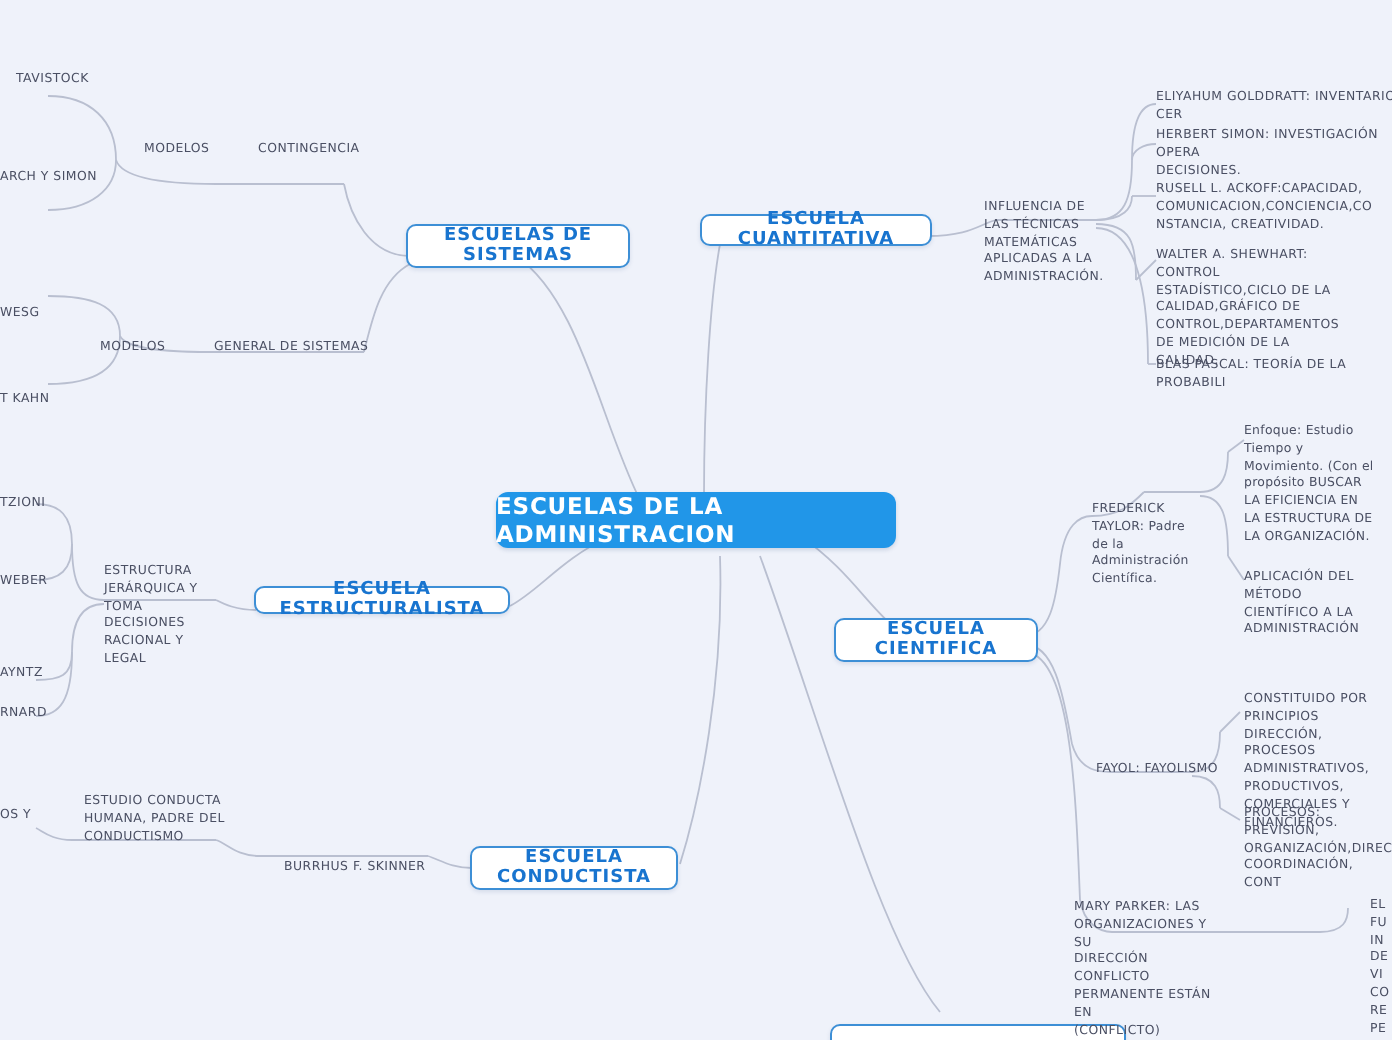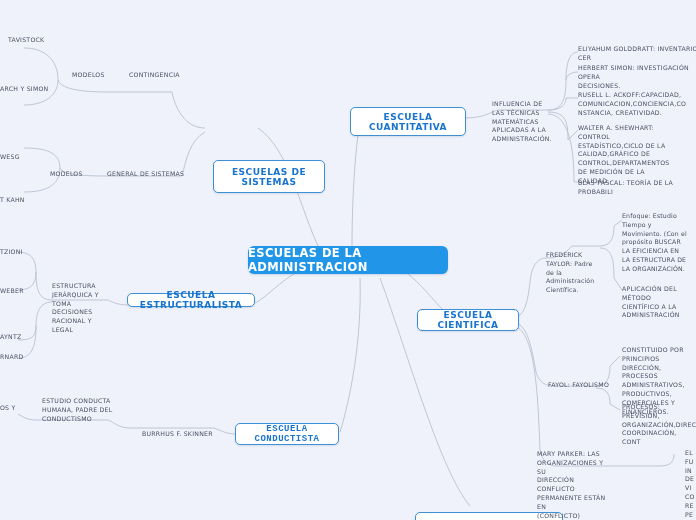--- a/index.html
+++ b/index.html
@@ -147,37 +147,37 @@
       <path d="M 130 428 C 118 428 114 422 108 420"></path>
       <path d="M 108 420 L 36 420"></path>
       <path d="M 36 420 C 26 420 22 416 18 414"></path>
     </g>
   </svg>
 
   <div class="node root-node" style="left:248px; top:246px; width:200px; height:28px;">
     <span>ESCUELAS DE LA ADMINISTRACION</span>
   </div>
 
-  <div class="node branch-node" style="left:213px; top:112px; width:112px; height:33px;margin-top:48px;">
+  <div class="node branch-node" style="left:203px; top:112px; width:112px; height:22px;">
     <span>ESCUELAS DE SISTEMAS</span>
   </div>
 
-  <div class="node branch-node" style="left:350px; top:107px; width:116px; height:29px;">
+  <div class="node branch-node" style="left:350px; top:107px; width:116px; height:16px;">
     <span>ESCUELA CUANTITATIVA</span>
   </div>
 
   <div class="node branch-node" style="left:127px; top:293px; width:128px; height:14px;">
     <span>ESCUELA ESTRUCTURALISTA</span>
   </div>
 
   <div class="node branch-node" style="left:417px; top:309px; width:102px; height:22px;">
     <span>ESCUELA CIENTIFICA</span>
   </div>
 
-  <div class="node branch-node" style="left:235px; top:423px; width:104px; height:22px;font-family:Liberation Mono, monospace;">
+  <div class="node branch-node" style="left:235px; top:423px; width:104px; height:22px;">
     <span>ESCUELA CONDUCTISTA</span>
   </div>
 
   <div class="node branch-node" style="left:415px; top:512px; width:148px; height:22px;"></div>
 
   <div class="node leaf" style="left:8px; top:36px; width:70px;">TAVISTOCK</div>
   <div class="node leaf" style="left:0px; top:85px; width:62px;">ARCH Y SIMON</div>
   <div class="node leaf" style="left:72px; top:71px; width:52px;">MODELOS</div>
   <div class="node leaf" style="left:129px; top:71px; width:64px;">CONTINGENCIA</div>
 

